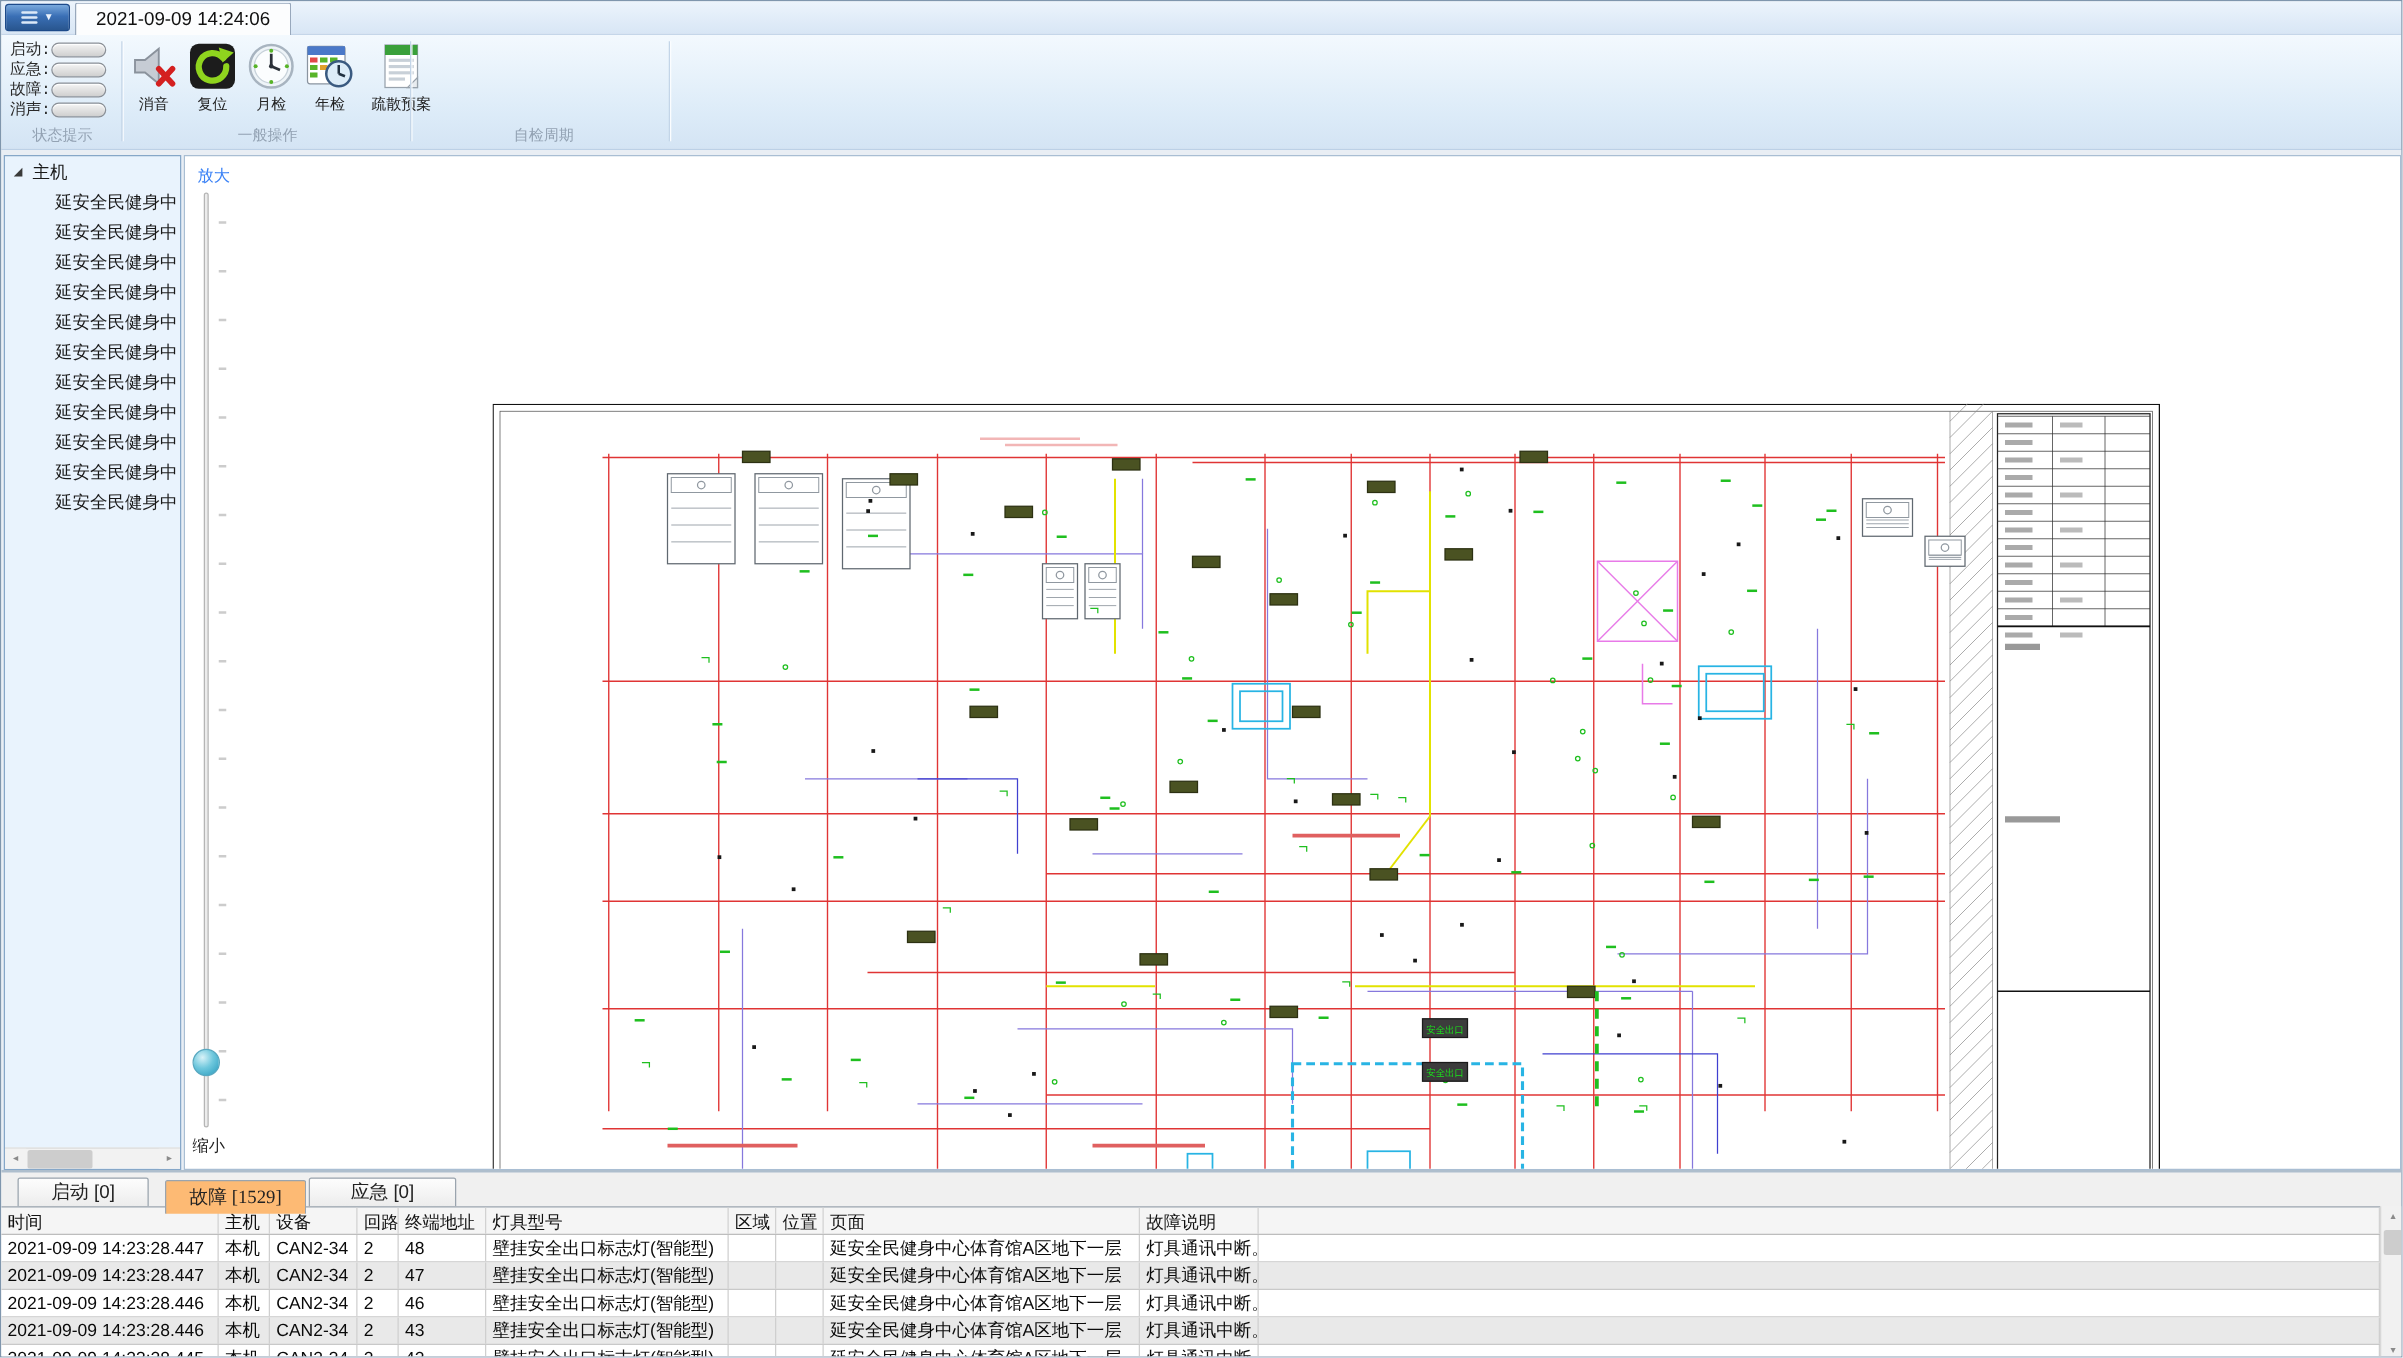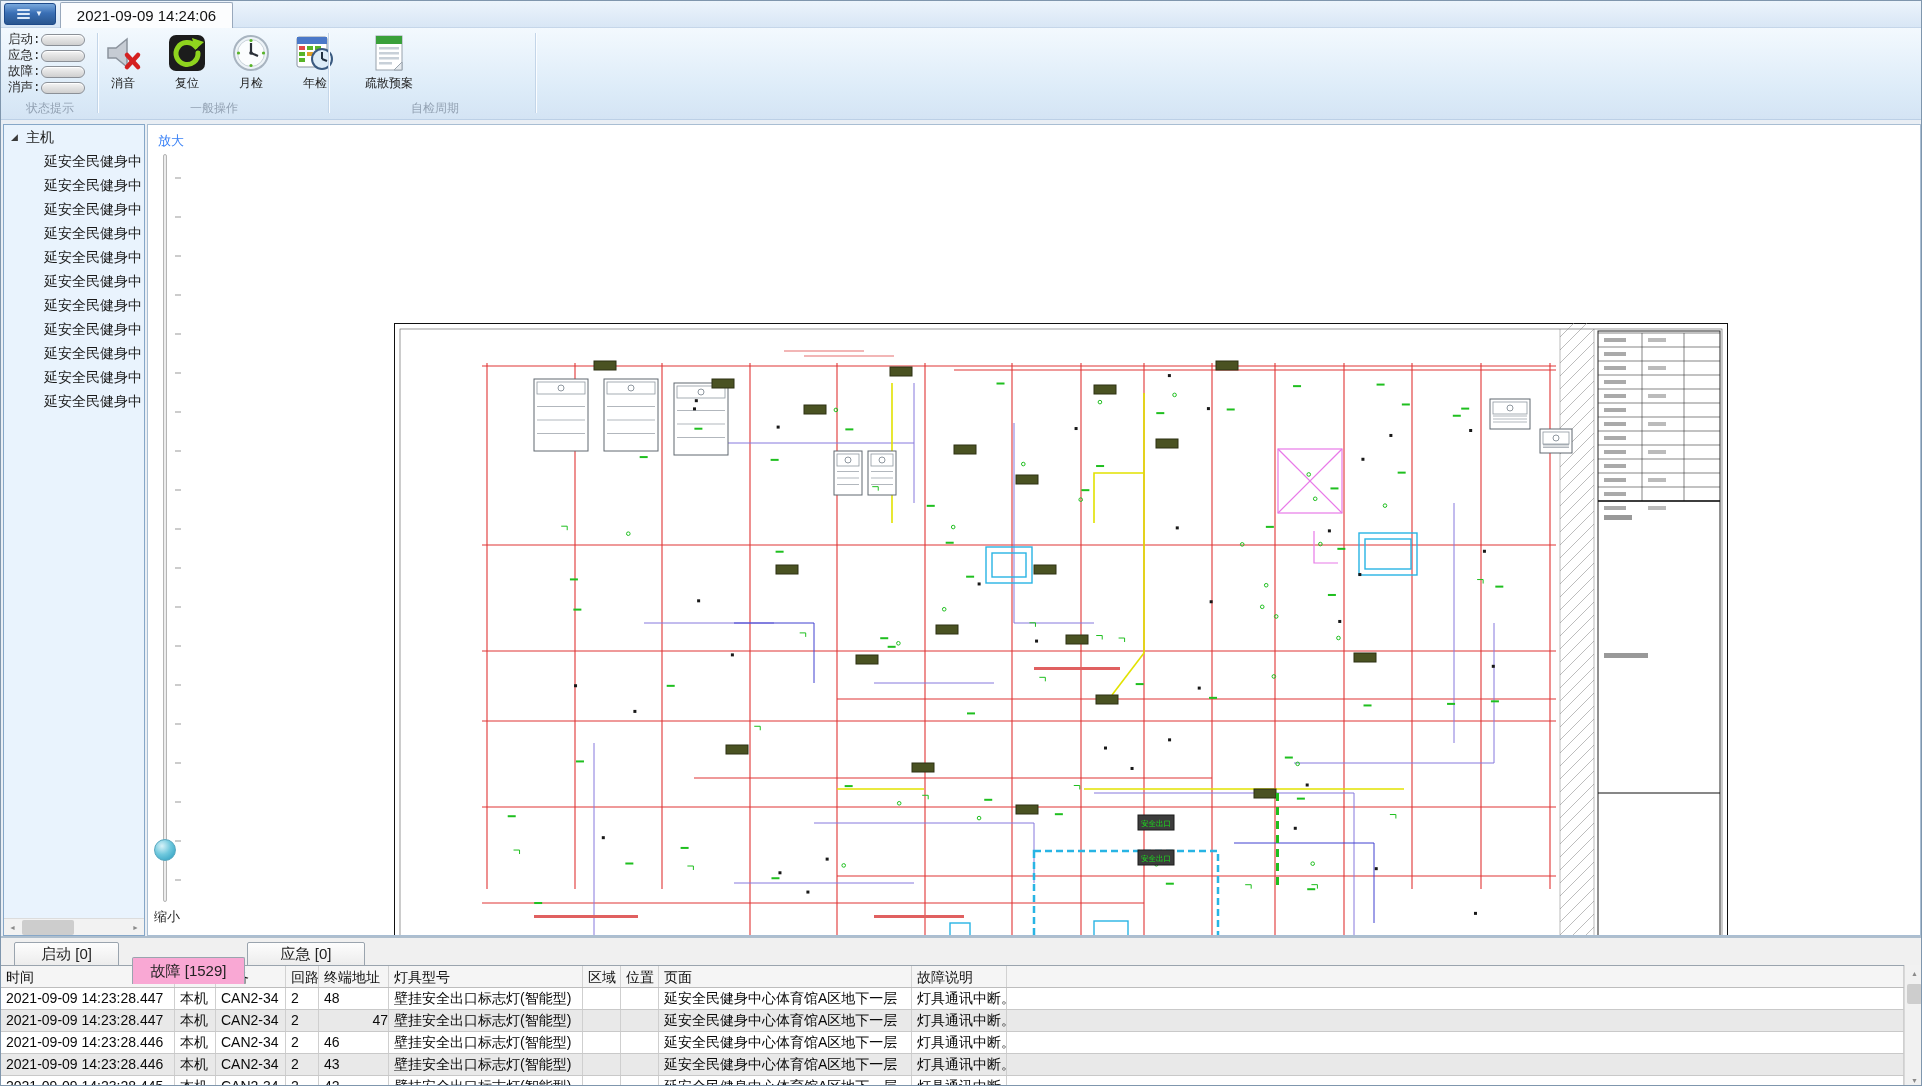--- a/index.html
+++ b/index.html
@@ -25,21 +25,21 @@
   .ribbon { position:absolute; left:0; top:27px; width:100%; height:92px;
     background:linear-gradient(#f3f9fe,#dcebf8 70%,#d4e4f4); border-bottom:1px solid #bcd0e6;font-family:Liberation Mono, monospace; }
   .vsep { position:absolute; top:5px; height:80px; width:0;
     border-left:1px solid #c3d5e8; border-right:1px solid #fbfdff; }
   .group-caption { position:absolute; bottom:2px; font-size:12px; color:#93a2b3; text-align:center; }
   #status-rows { position:absolute; left:7px; top:4px; }
   .status-row { display:flex; align-items:center; height:15px; margin-bottom:1px; }
   .status-label { width:33px; font-size:12.5px; color:#2a2a2a; }
   .status-pill { width:44px; height:12px; border:1px solid #8b9097; border-radius:7px;
     background:linear-gradient(#f4f4f4,#cfcfcf); box-shadow:inset 0 1px 1px #ffffff; }
-  #tb-buttons { position:absolute; left:100px; top:4px; display:flex; gap:20px; }
+  #tb-buttons { position:absolute; left:100px; top:4px; display:flex; gap:3px; }
   .tbtn { width:44px; padding-top:1px; border-radius:3px; cursor:default; }
   .tbtn.wide { width:64px; }
   .ticon { width:40px; height:40px; margin:0 auto; }
   .ticon svg { width:40px; height:40px; display:block; }
   .tlabel { font-size:12px; text-align:center; margin-top:2px; color:#222; white-space:nowrap; }
   #sc-lines { position:absolute; left:338px; top:4px; }
   .scline { font-size:13px; line-height:16.2px; color:#2b5cf0; white-space:nowrap; }
   
   .main { position:absolute; left:0; top:119px; width:1922px; height:816px; background:#e9eef4; }
   .sidebar { position:absolute; left:2px; top:4px; width:142px; height:812px;
@@ -62,21 +62,21 @@
   .slider-ball { position:absolute; left:6px; top:714px; width:22px; height:22px; border-radius:50%;
     background:radial-gradient(circle at 35% 30%, #d8f2f8 0%, #6fc8dd 45%, #2699bd 100%);
     border:1px solid #58a8c0; }
   #cad { position:absolute; left:246px; top:198px; background:#ffffff; }
   
   .bottom { position:absolute; left:0; top:935px; width:1922px; height:151px;
     background:#f0f0f0; border-top:2px solid #aebecd; }
   .btab { position:absolute; top:4px; height:24px; background:linear-gradient(#fdfdfd,#ececec);
     border:1px solid #9aa4ae; border-bottom:1px solid #9aa4ae; border-radius:2px 2px 0 0;
     font-size:15px; text-align:center; line-height:22px; color:#222; cursor:default; }
-  .btab.active { top:19px; height:27px; background:#f9a8d4; border-bottom:none; line-height:26px; z-index:3; }
+  .btab.active { top:6px; height:27px; background:#fdba74; border-bottom:none; line-height:26px; z-index:3;font-family:Liberation Serif, serif; }
   .thead { position:absolute; left:0; top:27px; width:1903px; height:23px; background:#f5f5f5;
     border-top:1px solid #9aa4ae; border-bottom:1px solid #bdbdbd; display:flex; z-index:2; }
   .thcell { height:100%; padding:3px 0 0 5px; font-size:14px; color:#111;
     border-right:1px solid #d2d2d2; overflow:hidden; white-space:nowrap; }
   #tbody { position:absolute; left:0; top:50px; width:1903px; height:101px; overflow:hidden; }
   .trow { display:flex; height:22px; border-bottom:1px solid #c9c9c9; background:#ffffff; }
   .trow.alt { background:#e9e9e9; }
   .tcell { height:100%; padding:2px 0 0 5px; font-size:14px; color:#0a0a0a;
     border-right:1px solid #cfcfcf; overflow:hidden; white-space:nowrap; }
   .vscroll { position:absolute; right:0; top:27px; width:19px; height:124px; background:#f1f1f1; border-left:1px solid #d8d8d8; }
@@ -647,21 +647,21 @@
           <div class="tcell" style="width: 38px;"></div>
           <div class="tcell" style="width: 253px;">延安全民健身中心体育馆A区地下一层</div>
           <div class="tcell" style="width: 95px;">灯具通讯中断。</div>
           <div class="tcell" style="width: 897px;"></div>
         </div>
         <div class="trow alt">
           <div class="tcell" style="width: 174px;">2021-09-09 14:23:28.447</div>
           <div class="tcell" style="width: 41px;">本机</div>
           <div class="tcell" style="width: 70px;">CAN2-34</div>
           <div class="tcell" style="width: 33px;">2</div>
-          <div class="tcell" style="width: 70px; text-align: right;">47</div>
+          <div class="tcell" style="width: 70px;">47</div>
           <div class="tcell" style="width: 194px;">壁挂安全出口标志灯(智能型)</div>
           <div class="tcell" style="width: 38px;"></div>
           <div class="tcell" style="width: 38px;"></div>
           <div class="tcell" style="width: 253px;">延安全民健身中心体育馆A区地下一层</div>
           <div class="tcell" style="width: 95px;">灯具通讯中断。</div>
           <div class="tcell" style="width: 897px;"></div>
         </div>
         <div class="trow">
           <div class="tcell" style="width: 174px;">2021-09-09 14:23:28.446</div>
           <div class="tcell" style="width: 41px;">本机</div>

